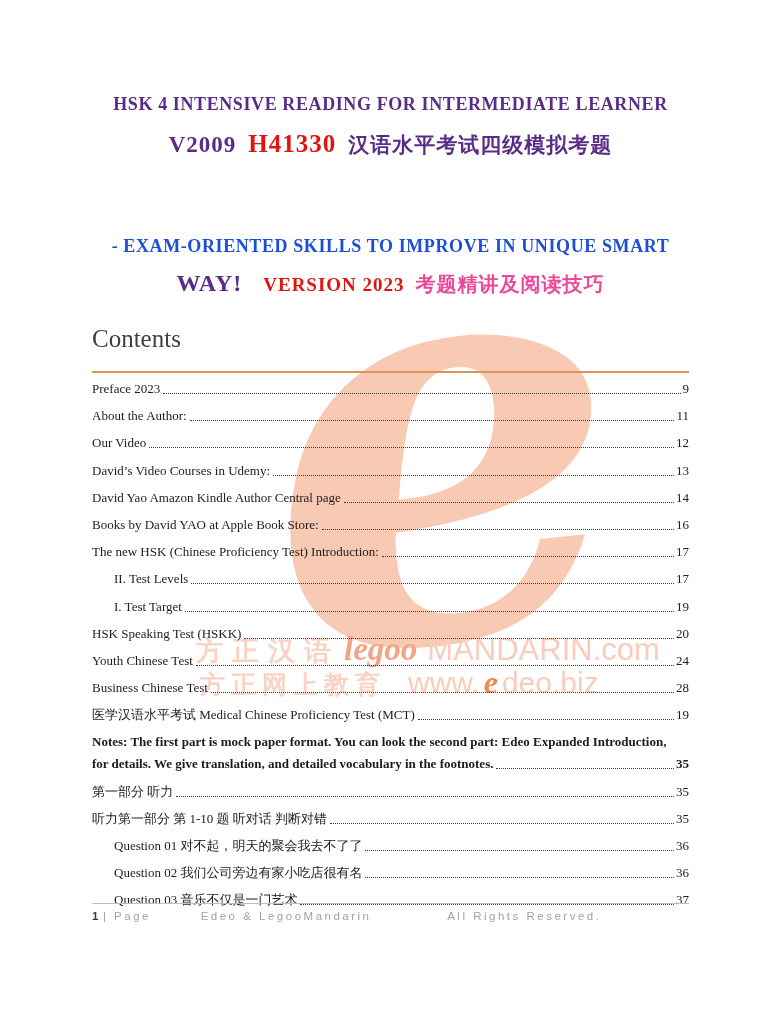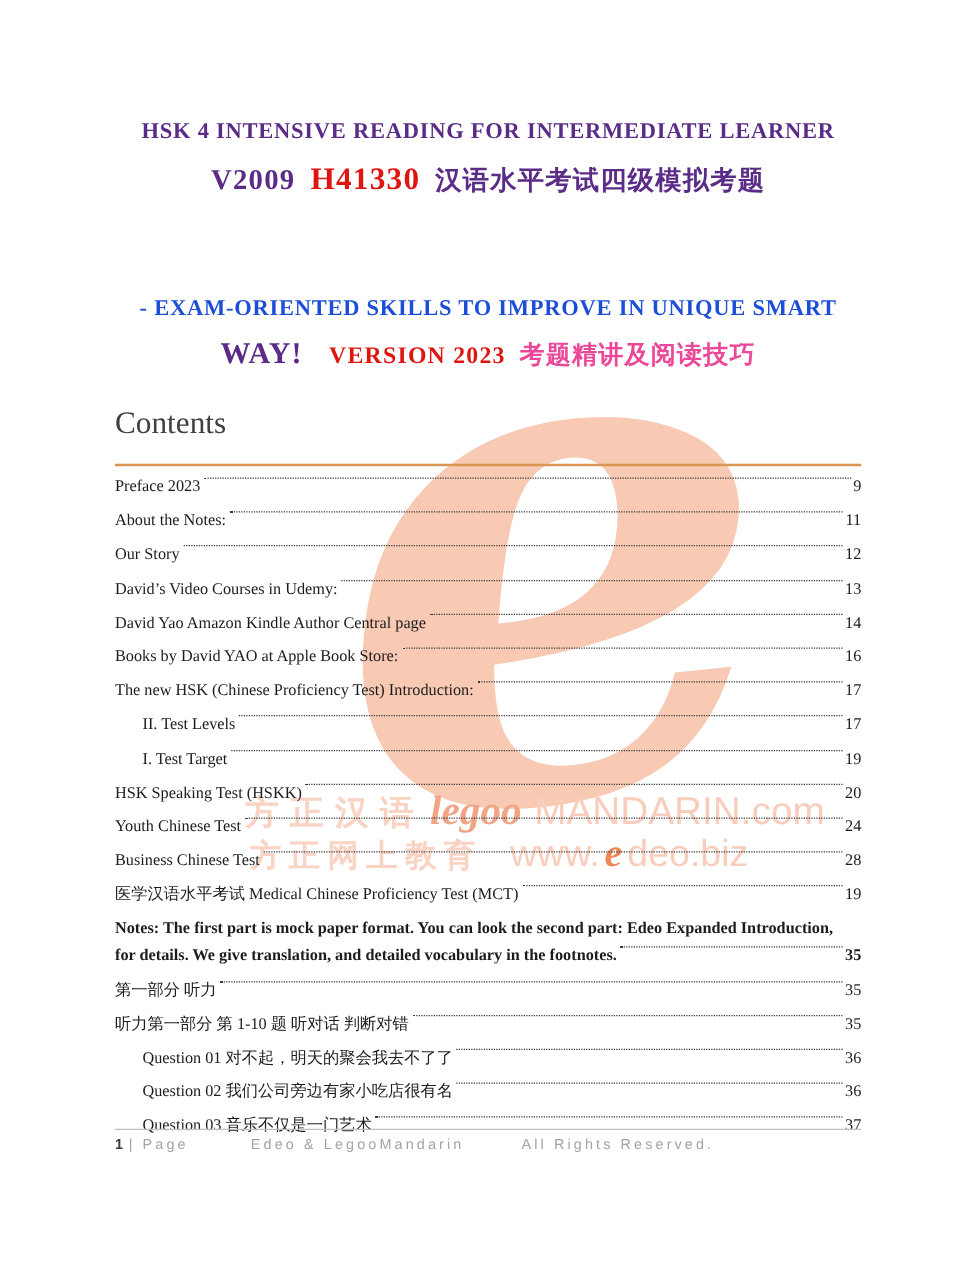--- a/index.html
+++ b/index.html
@@ -73,21 +73,21 @@
     font-size: 25px;
     line-height: 30px;
     color: #404040;
     padding-bottom: 17px;
     border-bottom: 2px solid #d99655;
   }
 
   #toc-list { margin-top: 9px; }
   .toc-row {
     display: flex;
-    align-items: flex-start;
+    align-items: flex-end;
     font-size: 13px;
     line-height: 14px;
     color: #1c1c1c;
     margin-bottom: 13.2px;
   }
   .toc-row.indent { padding-left: 22px; }
   .toc-row.bold .toc-label, .toc-row.bold .toc-page { font-weight: bold; }
   .toc-row.tight { margin-bottom: 8px; }
   .toc-label { white-space: normal; }
   .toc-leader {
@@ -107,21 +107,21 @@
     padding-top: 6px;
     font-family: "Liberation Sans", sans-serif;
     font-size: 11.5px;
     color: #a3a3a3;
     letter-spacing: 2.5px;
     white-space: nowrap;
   }
   .f-num { font-weight: bold; color: #3a3a3a; }
   .f-page { margin-left: 2px; }
   .f-mid { margin-left: 44px; }
-  .f-right { margin-left: 40px; }
+  .f-right { margin-left: 70px; }
 </style>
 </head>
 <body>
 
 <div class="watermark-e">
   <span>e</span>
 </div>
 <div class="watermark-line wl1">
   <span class="wm-cn">方正汉语</span>
   <span class="wm-legoo">legoo</span>
@@ -156,26 +156,26 @@
 
   <h2 class="contents-heading">Contents</h2>
 
   <div id="toc-list">
       <div class="toc-row">
         <span class="toc-label">Preface 2023</span>
         <span class="toc-leader"></span>
         <span class="toc-page">9</span>
       </div>
       <div class="toc-row">
-        <span class="toc-label">About the Notes:</span>
+        <span class="toc-label">About the Author:</span>
         <span class="toc-leader"></span>
         <span class="toc-page">11</span>
       </div>
       <div class="toc-row">
-        <span class="toc-label">Our Story</span>
+        <span class="toc-label">Our Video</span>
         <span class="toc-leader"></span>
         <span class="toc-page">12</span>
       </div>
       <div class="toc-row">
         <span class="toc-label">David’s Video Courses in Udemy:</span>
         <span class="toc-leader"></span>
         <span class="toc-page">13</span>
       </div>
       <div class="toc-row">
         <span class="toc-label">David Yao Amazon Kindle Author Central page</span>

